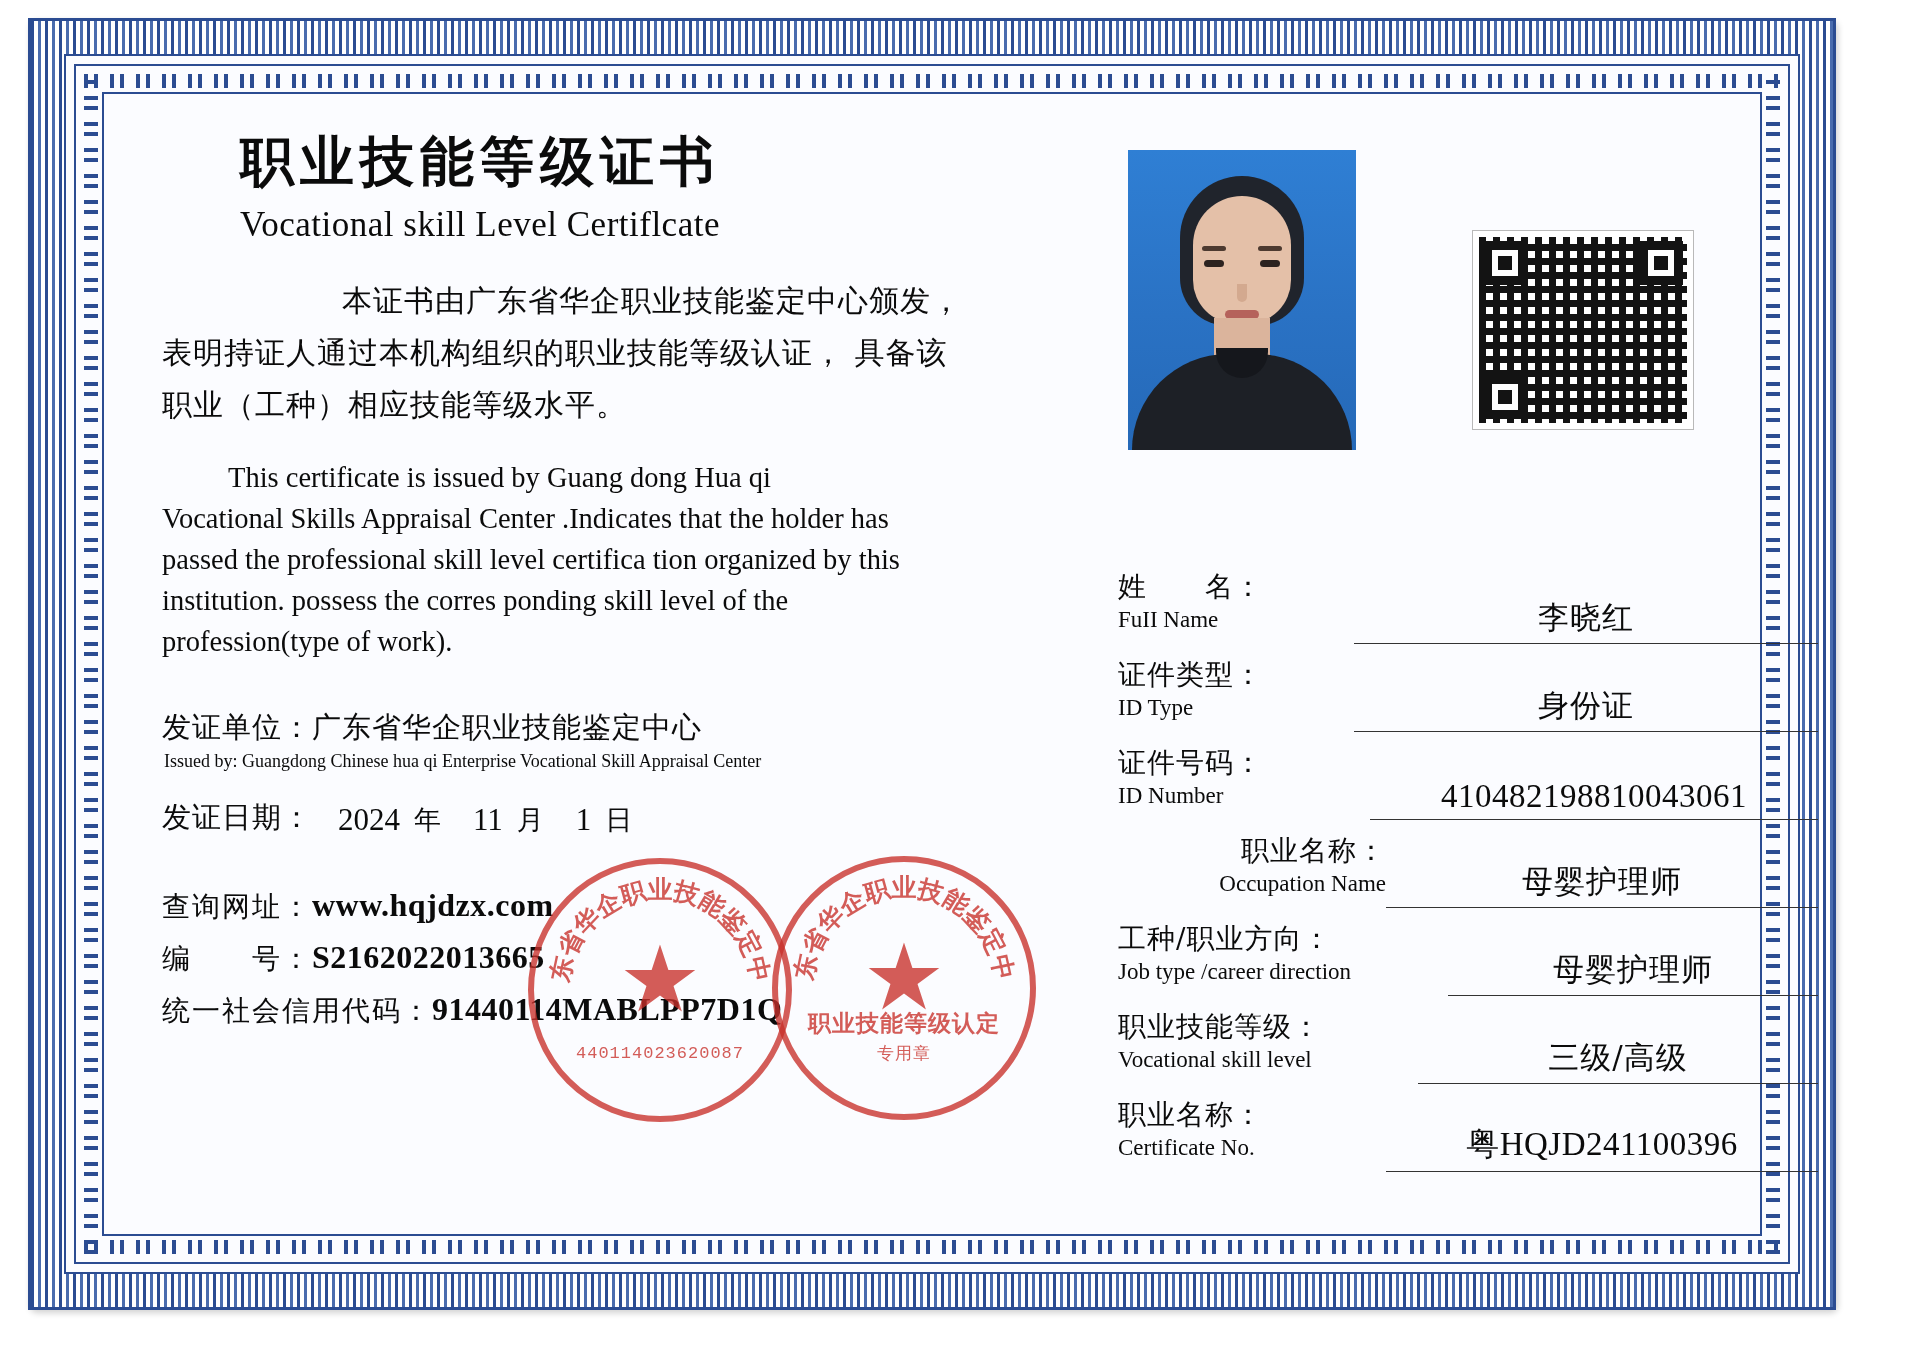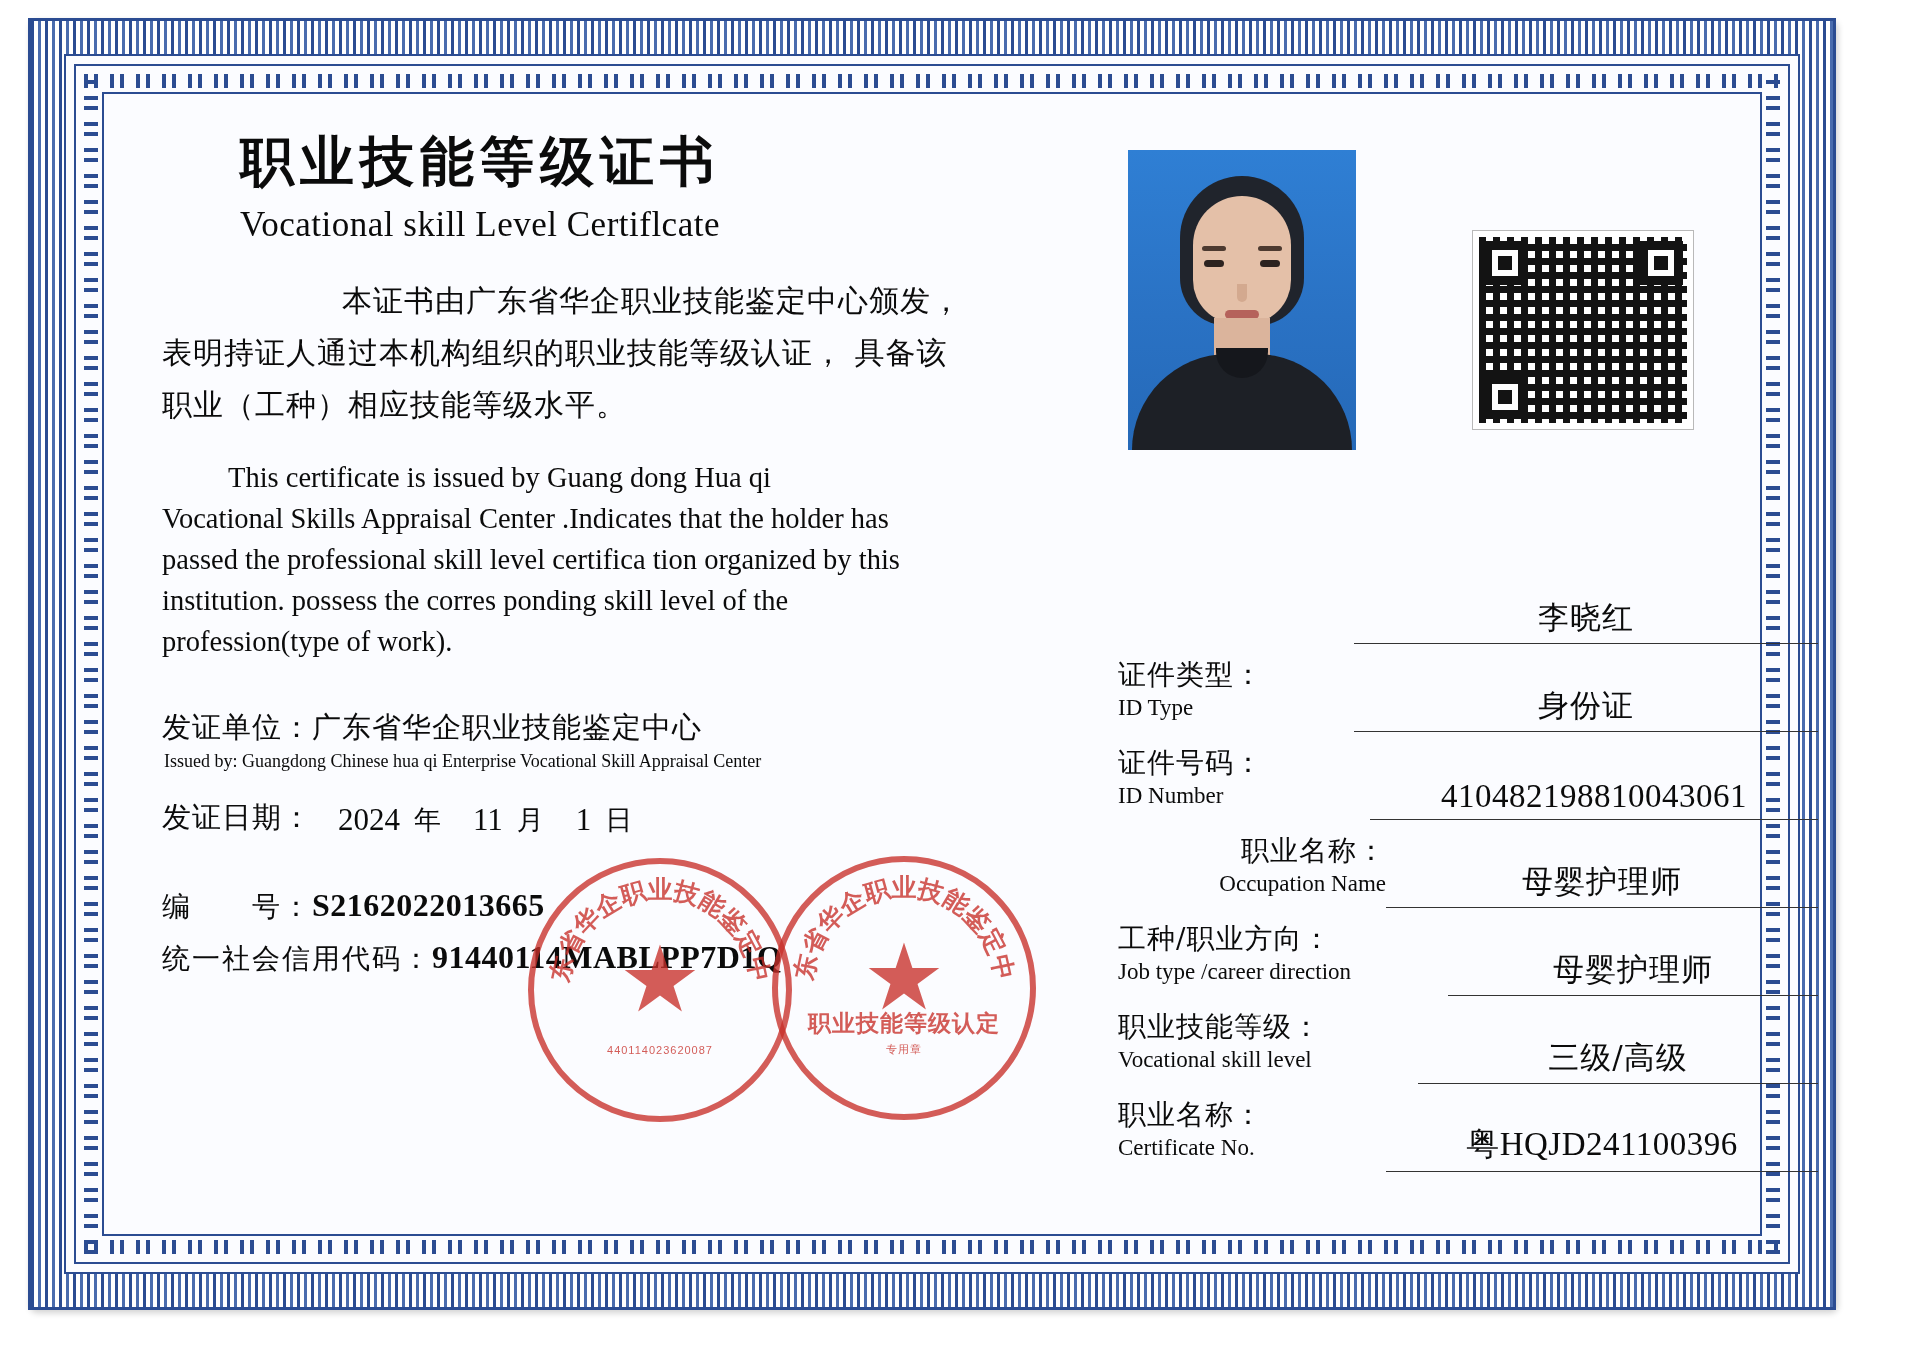--- a/index.html
+++ b/index.html
@@ -380,22 +380,22 @@
     font-family: Liberation Sans, sans-serif;
     font-size: 23px;
     font-weight: 700;
     color: #c8302a;
     letter-spacing: 1px;
   }
   .seal-bot {
     position: absolute;
     left: 0; right: 0; top: 180px;
     text-align: center;
-    font-family: Liberation Sans, sans-serif;
-    font-size: 11px;
+    font-family: Liberation Mono, monospace;
+    font-size: 17px;
     color: #c8302a;
     letter-spacing: 1px;
   }
 </style>
 </head>
 <body>
 
 <div class="page">
   <div class="cert">
 
@@ -434,20 +434,23 @@
             <span class="date-val">2024</span>
             <span class="date-unit">年</span>
             <span class="date-val">11</span>
             <span class="date-unit">月</span>
             <span class="date-val">1</span>
             <span class="date-unit">日</span>
           </div>
         </div>
 
         <div class="footer-lines">
+          <div>
+            <span class="fl-label">查询网址：</span><span class="val">www.hqjdzx.com</span>
+          </div>
           <div>
             <span class="fl-label">编　　号：</span><span class="val">S2162022013665</span>
           </div>
           <div>
             <span class="fl-label">统一社会信用代码：</span><span class="val">91440114MABLPP7D1Q</span>
           </div>
         </div>
       </div>
 
       <div class="photo">
@@ -468,20 +471,24 @@
         <div class="qr-inner">
           <div class="qr-eye tl"></div>
           <div class="qr-eye tr"></div>
           <div class="qr-eye bl"></div>
         </div>
       </div>
 
       <div class="fields">
 
         <div class="field name">
+          <div class="labels">
+            <div class="lab-cn">姓　　名：</div>
+            <div class="lab-en">FuII Name</div>
+          </div>
           <div class="value-wrap">
             <div class="value">李晓红</div>
           </div>
         </div>
 
         <div class="field idtype">
           <div class="labels">
             <div class="lab-cn">证件类型：</div>
             <div class="lab-en">ID Type</div>
           </div>

